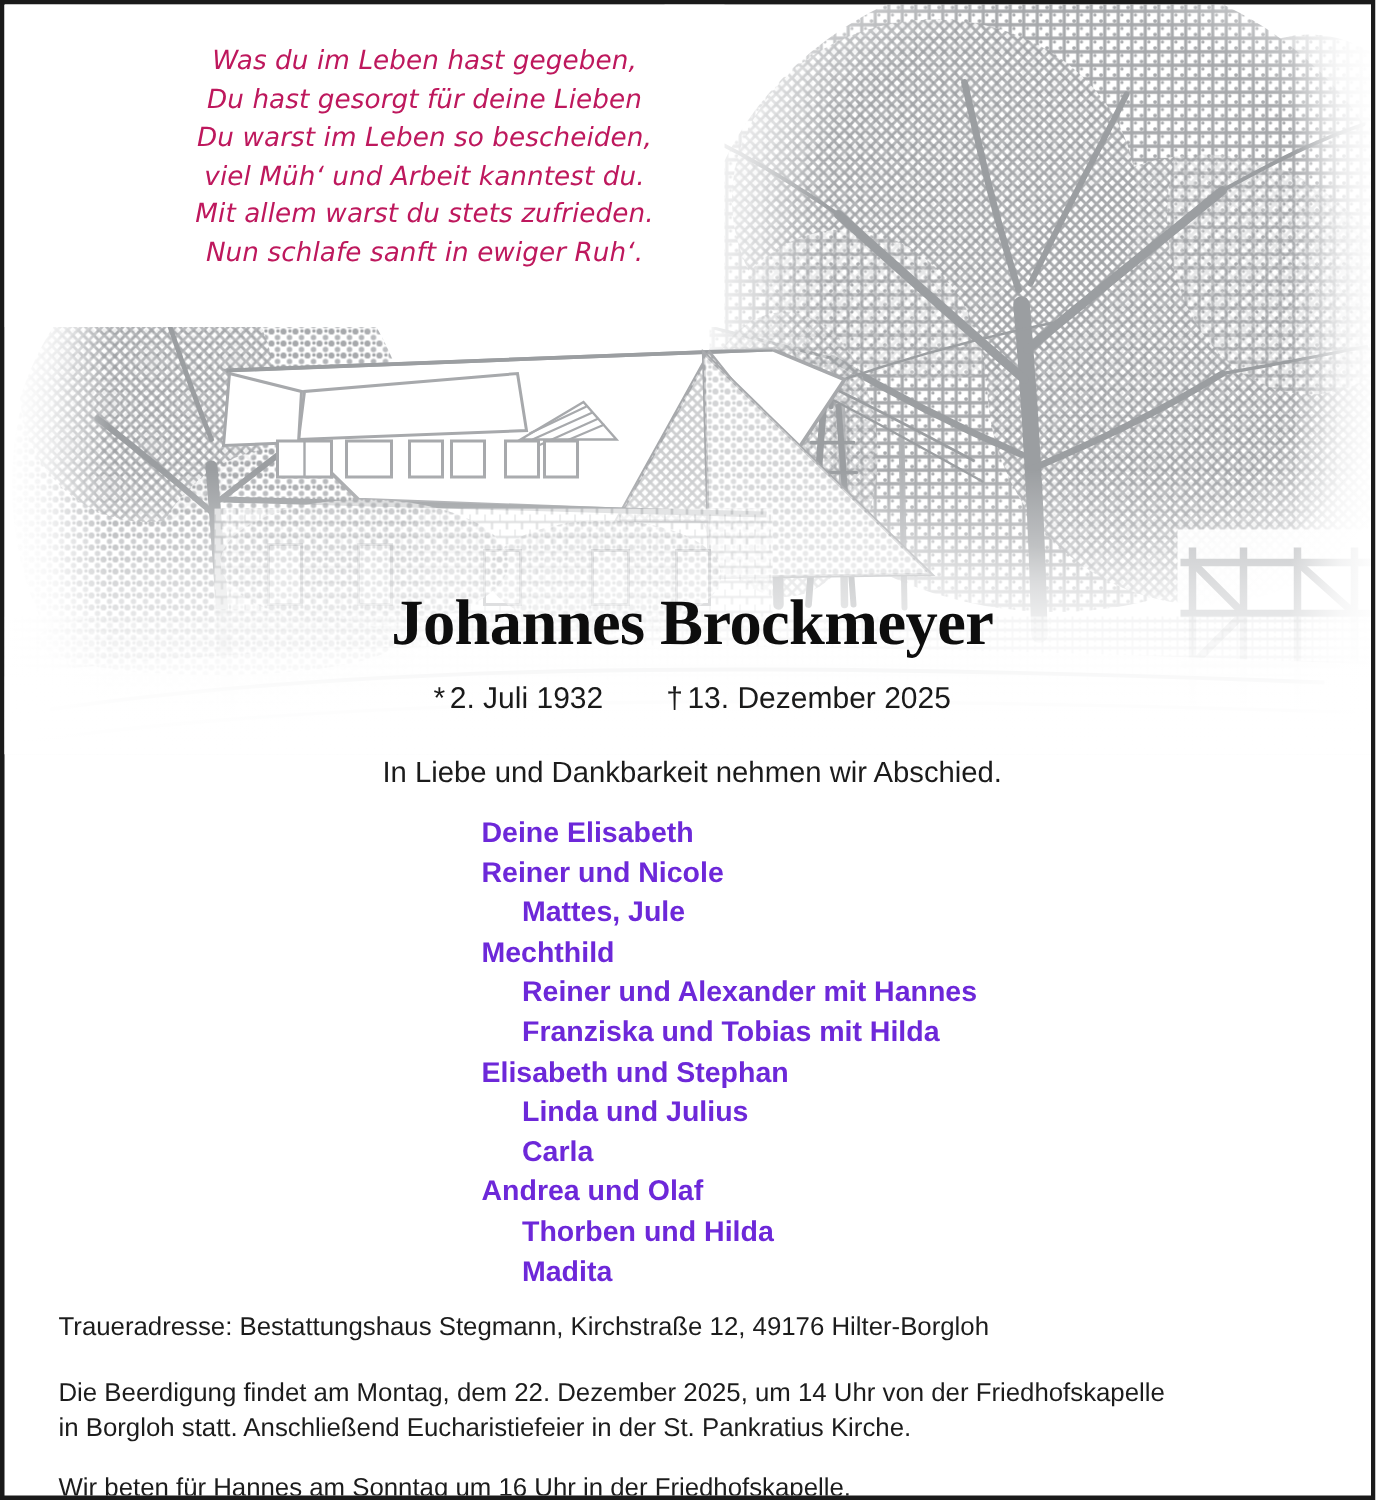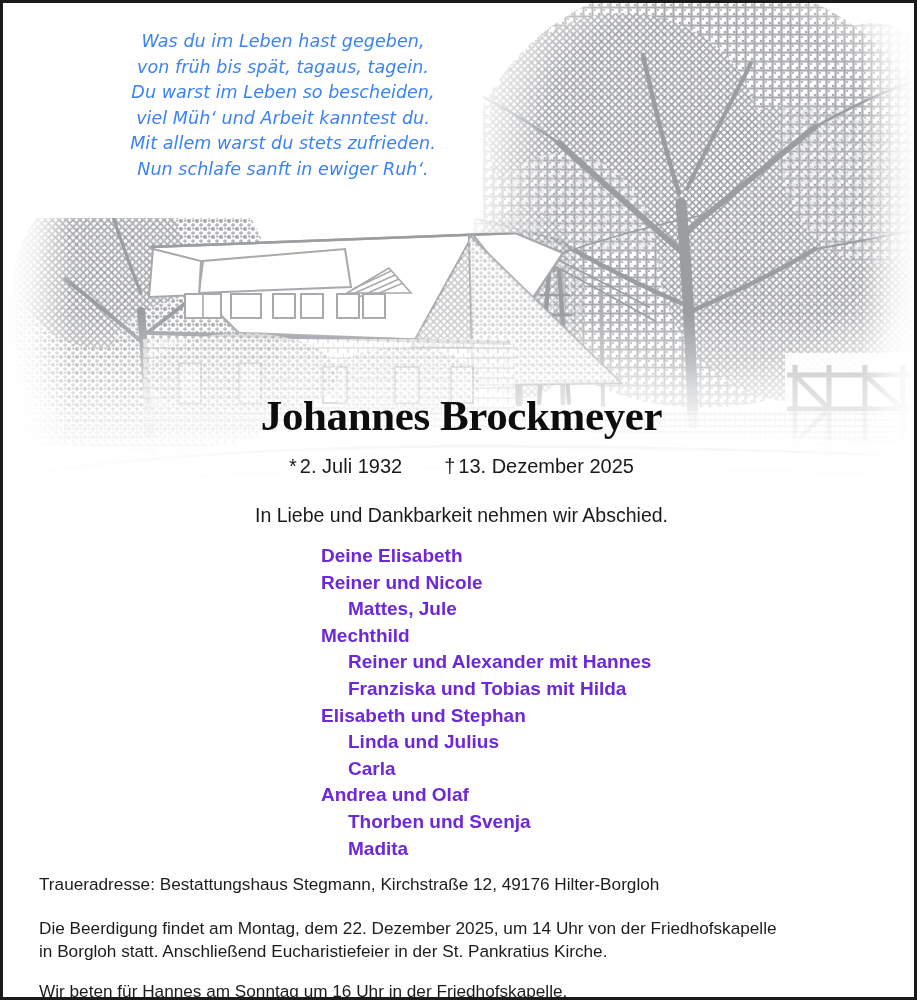--- a/index.html
+++ b/index.html
@@ -57,21 +57,21 @@
 
   .poem {
     position: absolute;
     left: 0; top: 26px;
     width: 560px;
     text-align: center;
     font-family: "DejaVu Sans", sans-serif;
     font-style: italic;
     font-size: 17.5px;
     line-height: 25.6px;
-    color: #3b82f6;
+    color: #be185d;
     letter-spacing: 0.05px;
   }
   .poem div { white-space: nowrap; }
 
   .deceased-name {
     position: absolute;
     left: 0; right: 0; top: 388px;
     text-align: center;
     font-family: "Liberation Serif", "DejaVu Serif", serif;
     font-weight: bold;
@@ -300,21 +300,21 @@
     <div class="fade-topleft-blend"></div>
     <div class="fade-left"></div>
     <div class="fade-right"></div>
     <div class="fade-bottom"></div>
   </div>
 
   <div class="content">
 
     <div class="poem">
       <div>Was du im Leben hast gegeben,</div>
-      <div>von früh bis spät, tagaus, tagein.</div>
+      <div>Du hast gesorgt für deine Lieben</div>
       <div>Du warst im Leben so bescheiden,</div>
       <div>viel Müh‘ und Arbeit kanntest du.</div>
       <div>Mit allem warst du stets zufrieden.</div>
       <div>Nun schlafe sanft in ewiger Ruh‘.</div>
     </div>
 
     <div class="deceased-name">Johannes Brockmeyer</div>
 
     <div class="dates">
       <span class="date-birth"><span class="sym">*</span><span>2. Juli 1932</span></span><span class="date-death"><span class="sym">†</span><span>13. Dezember 2025</span></span>
@@ -326,21 +326,21 @@
       <div class="m-line">Deine Elisabeth</div>
       <div class="m-line">Reiner und Nicole</div>
       <div class="m-line indent">Mattes, Jule</div>
       <div class="m-line">Mechthild</div>
       <div class="m-line indent">Reiner und Alexander mit Hannes</div>
       <div class="m-line indent">Franziska und Tobias mit Hilda</div>
       <div class="m-line">Elisabeth und Stephan</div>
       <div class="m-line indent">Linda und Julius</div>
       <div class="m-line indent">Carla</div>
       <div class="m-line">Andrea und Olaf</div>
-      <div class="m-line indent">Thorben und Svenja</div>
+      <div class="m-line indent">Thorben und Hilda</div>
       <div class="m-line indent">Madita</div>
     </div>
 
     <div class="footer">
       <p class="addr">Traueradresse: Bestattungshaus Stegmann, Kirchstraße 12, 49176 Hilter-Borgloh</p>
       <div class="burial">
         <p>Die Beerdigung findet am Montag, dem 22. Dezember 2025, um 14 Uhr von der Friedhofskapelle</p>
         <p>in Borgloh statt. Anschließend Eucharistiefeier in der St. Pankratius Kirche.</p>
       </div>
       <p>Wir beten für Hannes am Sonntag um 16 Uhr in der Friedhofskapelle.</p>

